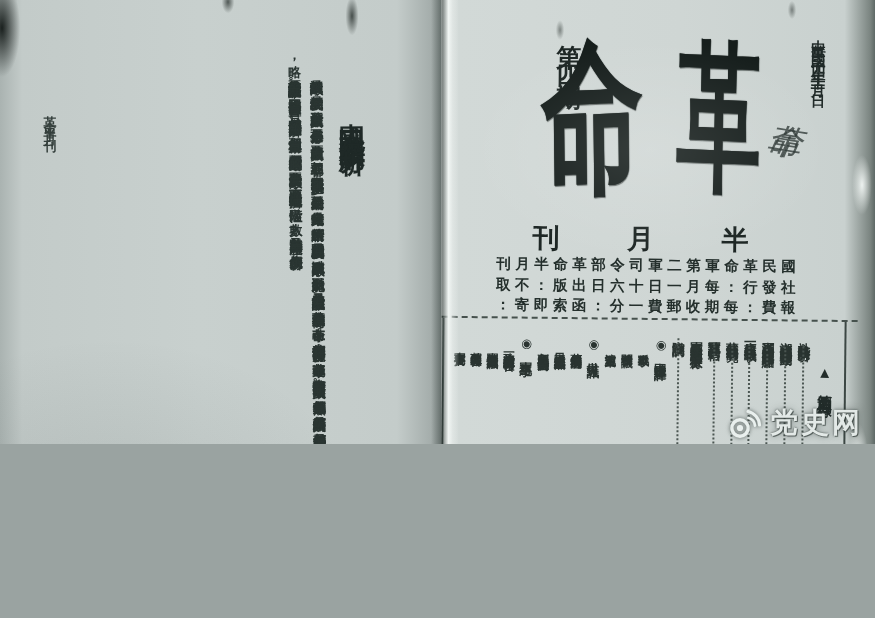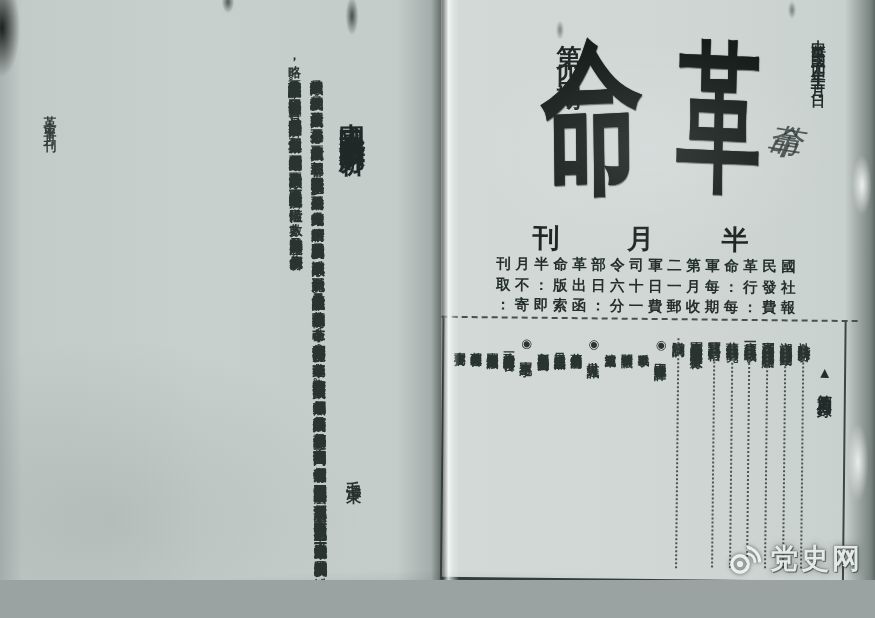--- a/index.html
+++ b/index.html
@@ -1,17 +1,17 @@
 <!DOCTYPE html>
 <html><head>
 <meta charset="utf-8">
 <style>
   html,body{margin:0;padding:0;background:#9aa3a1;}
   #scan{
-    position:relative;width:875px;height:580px;overflow:hidden;
+    position:relative;width:875px;height:444px;overflow:hidden;
     font-family:"Liberation Serif","DejaVu Serif",serif;
     background:#0f766e;
     box-shadow:inset 0 0 40px rgba(25,32,30,.35);
   }
   
   .page{position:absolute;top:0;height:618px;}
   #page-left{
     left:0;width:441px;
     background:linear-gradient(to right,#aab3b1 0%,#c3cbc9 5%,#c8d0ce 45%,#c4ccca 90%,#9ba4a2 100%);
   }

